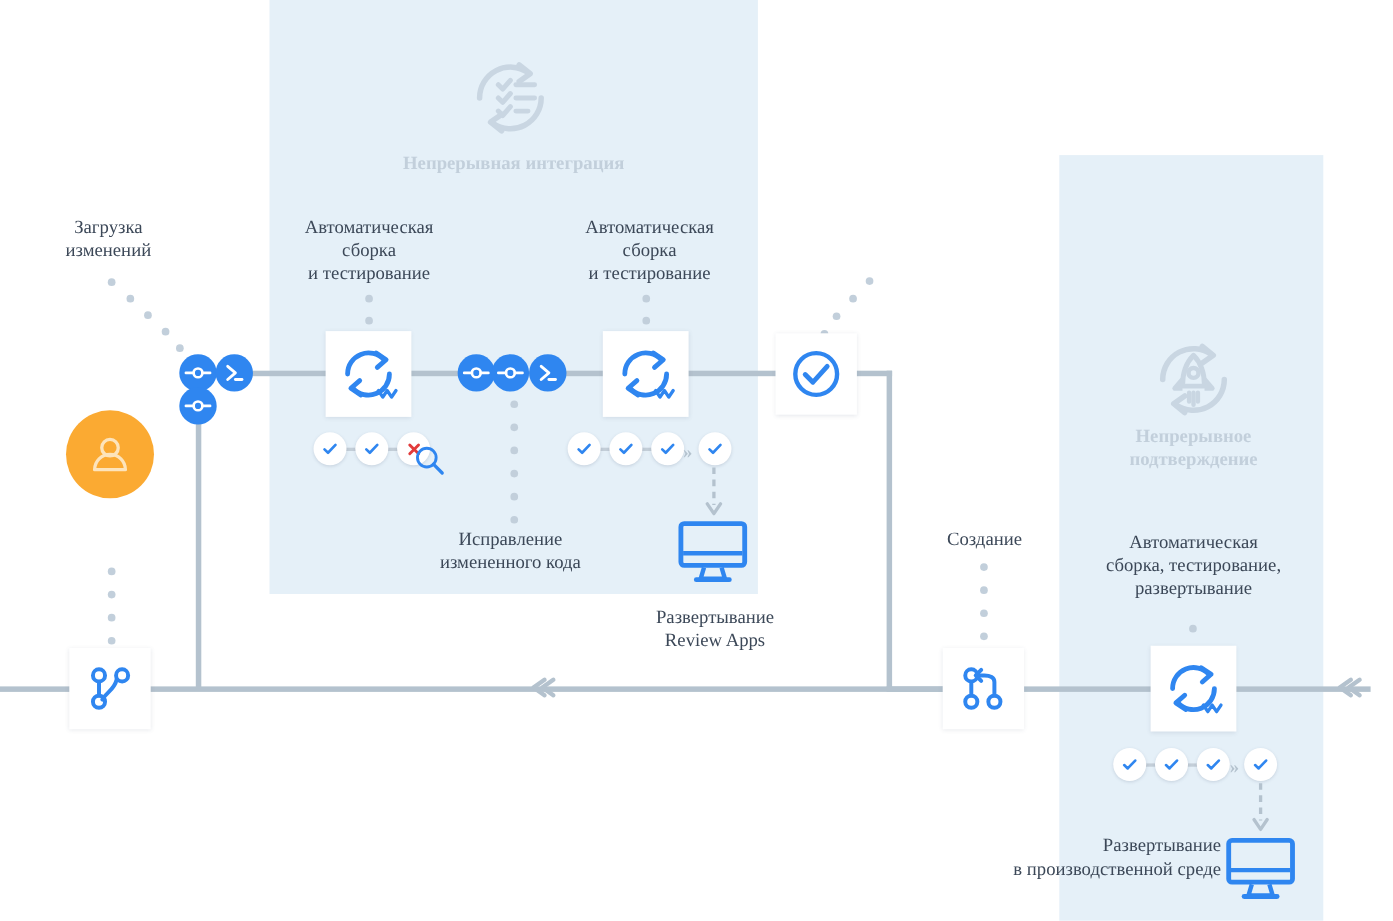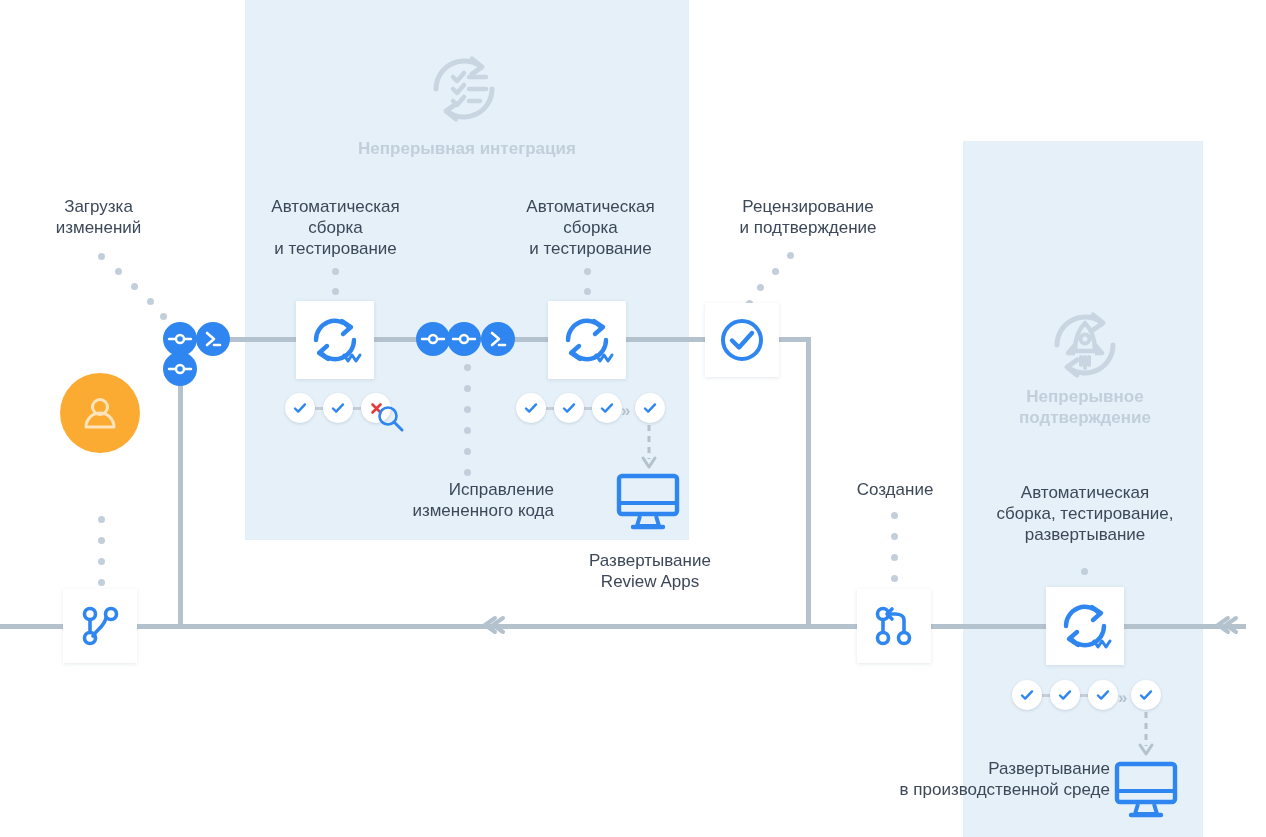--- a/index.html
+++ b/index.html
@@ -1,17 +1,17 @@
 <!DOCTYPE html>
 <html><head>
 <meta charset="utf-8">
 <style>
   html,body{margin:0;padding:0;background:#ffffff;}
   body{width:1266px;height:837px;font-family:"Liberation Sans","DejaVu Sans",sans-serif;overflow:hidden;}
-  #stage{position:relative;width:1266px;height:677px;background:#fff;}
+  #stage{position:relative;width:1266px;height:677px;background:#fff;font-family:Liberation Serif, serif;}
   .panel{position:absolute;background:#e5f0f8;}
   .label{position:absolute;color:#3c4858;font-size:17px;line-height:21px;text-align:center;white-space:pre-line;}
   .panel-title{position:absolute;color:#c2cfdb;font-size:17px;line-height:21px;text-align:center;font-weight:bold;white-space:pre-line;}
   .hline{position:absolute;height:5px;background:#b4c2ce;}
   .vline{position:absolute;width:5px;background:#b4c2ce;}
   .card{position:absolute;background:#fff;box-shadow:0 1px 4px rgba(60,80,110,.13);
         display:flex;align-items:center;justify-content:center;}
   .node{position:absolute;border-radius:50%;background:#2f86f0;display:flex;align-items:center;justify-content:center;}
   .chk{position:absolute;width:30px;height:30px;border-radius:50%;background:#fff;
        box-shadow:0 1px 3px rgba(60,80,110,.18);display:flex;align-items:center;justify-content:center;}
@@ -188,21 +188,21 @@
   </div>
 
   <div class="dots">
     <div class="dot" style="left:464px;top:364px;"></div>
     <div class="dot" style="left:464px;top:385px;"></div>
     <div class="dot" style="left:464px;top:406px;"></div>
     <div class="dot" style="left:464px;top:427px;"></div>
     <div class="dot" style="left:464px;top:448px;"></div>
     <div class="dot" style="left:464px;top:469px;"></div>
   </div>
-  <div class="label" style="left:374px;top:479px;width:180px;text-align:right;">Исправление
+  <div class="label" style="left:374px;top:479px;width:180px;">Исправление
 измененного кода</div>
 
   <div class="node" style="left:416px;top:322px;width:34px;height:34px;">
     <svg width="24" height="24" viewBox="0 0 24 24">
       <circle cx="12" cy="12" r="4" fill="none" stroke="#fff" stroke-width="2.4"></circle>
       <line x1="1" y1="12" x2="8" y2="12" stroke="#fff" stroke-width="2.4" stroke-linecap="round"></line>
       <line x1="16" y1="12" x2="23" y2="12" stroke="#fff" stroke-width="2.4" stroke-linecap="round"></line>
     </svg>
   </div>
   <div class="node" style="left:447px;top:322px;width:34px;height:34px;">
@@ -270,22 +270,20 @@
     <svg width="66" height="60" viewBox="0 0 66 60">
       <rect x="4" y="4" width="58" height="38" rx="3" fill="none" stroke="#2f86f0" stroke-width="4.4"></rect>
       <line x1="6" y1="31" x2="60" y2="31" stroke="#2f86f0" stroke-width="4"></line>
       <path d="M25 44 L22 54 L44 54 L41 44" fill="none" stroke="#2f86f0" stroke-width="4" stroke-linejoin="round"></path>
       <line x1="18" y1="55" x2="48" y2="55" stroke="#2f86f0" stroke-width="4.4" stroke-linecap="round"></line>
     </svg>
   </div>
   <div class="label" style="left:560px;top:550px;width:180px;">Развертывание
 Review Apps</div>
 
-  <div class="label" style="left:718px;top:196px;width:180px;">Рецензирование
-и подтверждение</div>
   <div class="dots">
     <div class="dot" style="left:787px;top:252px;"></div>
     <div class="dot" style="left:772px;top:268px;"></div>
     <div class="dot" style="left:757px;top:284px;"></div>
     <div class="dot" style="left:746px;top:300px;"></div>
   </div>
   <div class="card" style="left:705px;top:303px;width:74px;height:74px;">
     <svg width="48" height="48" viewBox="0 0 48 48">
       <circle cx="24" cy="24" r="19" fill="none" stroke="#2f86f0" stroke-width="4"></circle>
       <path d="M14 24.5 L21 31.5 L34 17" fill="none" stroke="#2f86f0" stroke-width="4.4" stroke-linecap="round" stroke-linejoin="round"></path>

